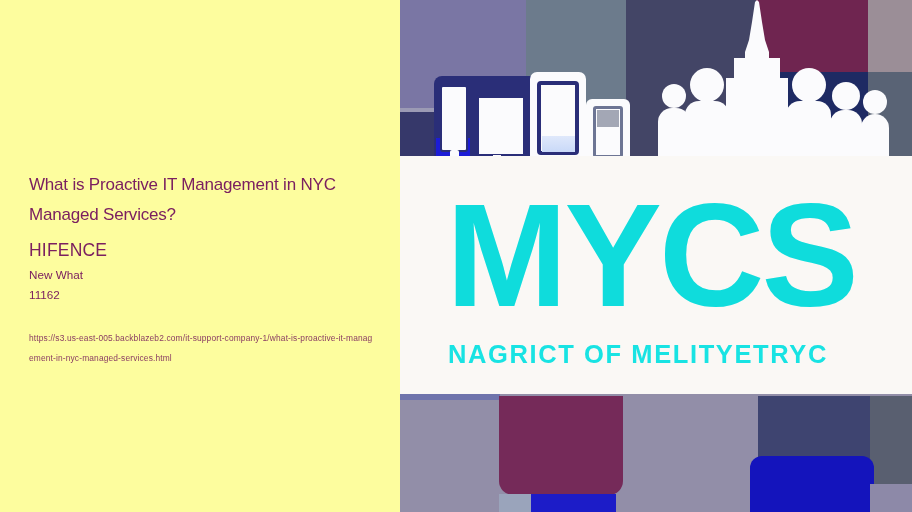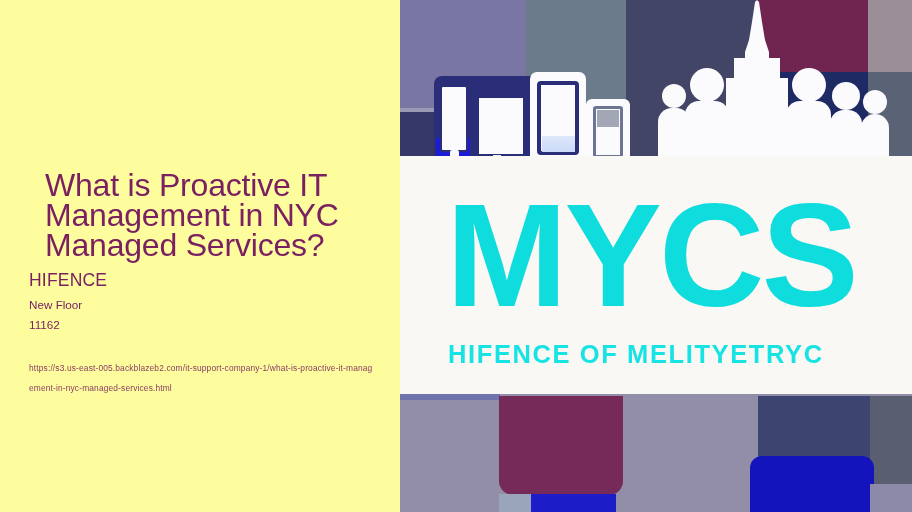--- a/index.html
+++ b/index.html
@@ -32,25 +32,25 @@
     box-sizing: border-box;
   }
   .text-stack {
     position: absolute;
     left: 29px;
     top: 170px;
     width: 352px;
   }
   .headline {
     color: #7b2060;
-    font-size: 32px;
+    font-size: 17px;
     line-height: 30px;
     font-weight: 400;
     letter-spacing: -0.2px;
-    margin: 0 0 10px 16px;
+    margin: 0 0 10px 0;
     width: 320px;
   }
   .company-name {
     color: #7b2060;
     font-size: 17.5px;
     line-height: 21px;
     font-weight: 400;
     letter-spacing: 0.2px;
     margin: 0 0 4px 0;
   }
@@ -266,21 +266,21 @@
 
   <div class="left-panel">
     <div class="text-stack">
 
       <h1 class="headline">What is Proactive IT Management in NYC Managed Services?</h1>
 
       <div class="company-name">HIFENCE</div>
 
 
 
-      <div class="contact-line">New Floor</div>
+      <div class="contact-line">New What</div>
 
       <div class="contact-line">11162</div>
 
       <div class="url-block">
         <div class="url-line">https://s3.us-east-005.backblazeb2.com/it-support-company-1/what-is-proactive-it-management-in-nyc-managed-services.html</div>
       </div>
 
     </div>
   </div>
 
@@ -327,21 +327,21 @@
       <div class="sil sil-head" style="left:392px;top:68px;width:34px;height:34px;"></div>
       <div class="sil sil-body" style="left:386px;top:101px;width:45px;height:71px;"></div>
       <div class="sil sil-head" style="left:432px;top:82px;width:28px;height:28px;"></div>
       <div class="sil sil-body" style="left:430px;top:110px;width:32px;height:62px;"></div>
       <div class="sil sil-head" style="left:463px;top:90px;width:24px;height:24px;"></div>
       <div class="sil sil-body" style="left:461px;top:114px;width:28px;height:58px;"></div>
     </div>
 
     <div class="band-logo">
       <div class="logo-word">MYCS</div>
-      <div class="logo-sub">HIFENCE OF MELITYETRYC</div>
+      <div class="logo-sub">NAGRICT OF MELITYETRYC</div>
     </div>
 
     <div class="band-bottom">
       <div class="bb-stripe"></div>
       <div class="bb-slate"></div>
       <div class="bb-gray-right"></div>
       <div class="bb-maroon"></div>
       <div class="bb-maroon-foot"></div>
       <div class="bb-blue-small"></div>
       <div class="bb-blue-big"></div>

